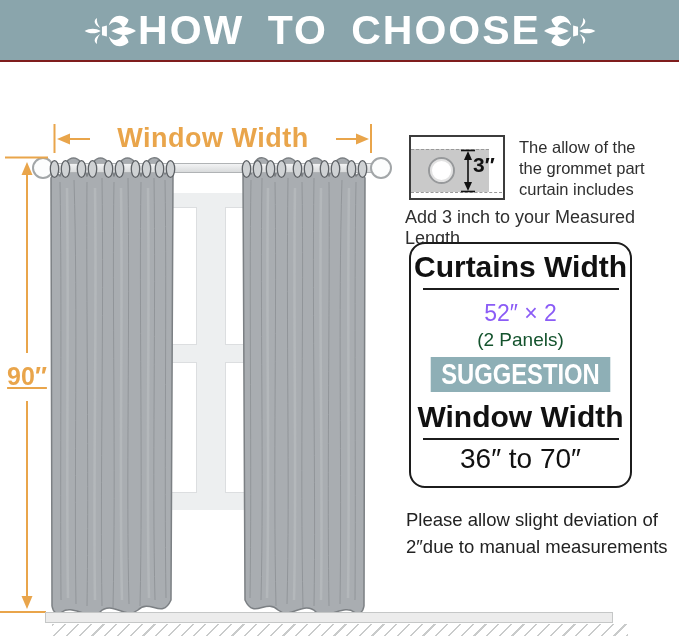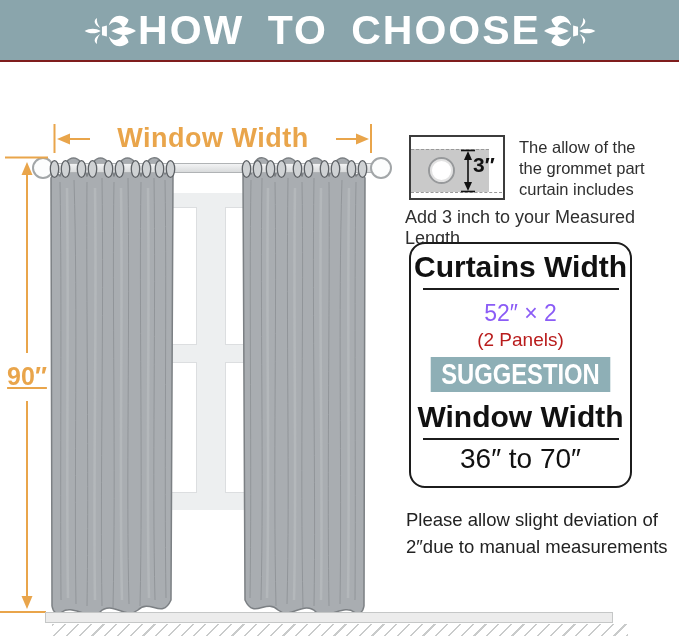--- a/index.html
+++ b/index.html
@@ -89,21 +89,21 @@
   }
   
   .size-box{
     position:absolute;left:409px;top:242px;width:223px;height:246px;
     border:2.5px solid #1c1c1c;border-radius:16px;background:#ffffff;
     box-sizing:border-box;overflow:hidden;text-align:center;
   }
   .sb-label{margin-top:7px;font-size:30px;line-height:32px;font-weight:bold;color:#111111;}
   .sb-hr{margin:5px auto 0 auto;width:196px;height:2px;background:#1c1c1c;}
   .sb-value1{margin-top:5px;font-size:23px;line-height:36px;font-weight:400;color:#8b5cf6;}
-  .sb-panels{margin-top:-1px;font-size:19px;line-height:20px;color:#b91c1c;}
+  .sb-panels{margin-top:-1px;font-size:19px;line-height:20px;color:#14532d;}
   .sb-band{
     margin-top:7px;width:100%;height:35px;background:#8EAFB6;
     color:#ffffff;font-size:29px;line-height:35px;font-weight:bold;
     letter-spacing:0;transform:scaleX(0.82);transform-origin:center;
   }
   .sb-label2{margin-top:9px;font-size:30px;line-height:32px;font-weight:bold;color:#111111;}
   .sb-value2{margin-top:4px;font-size:28px;line-height:30px;color:#111111;}
   .footnote{
     position:absolute;left:406px;top:507px;width:272px;
     font-size:18.5px;line-height:1.45;color:#222222;

